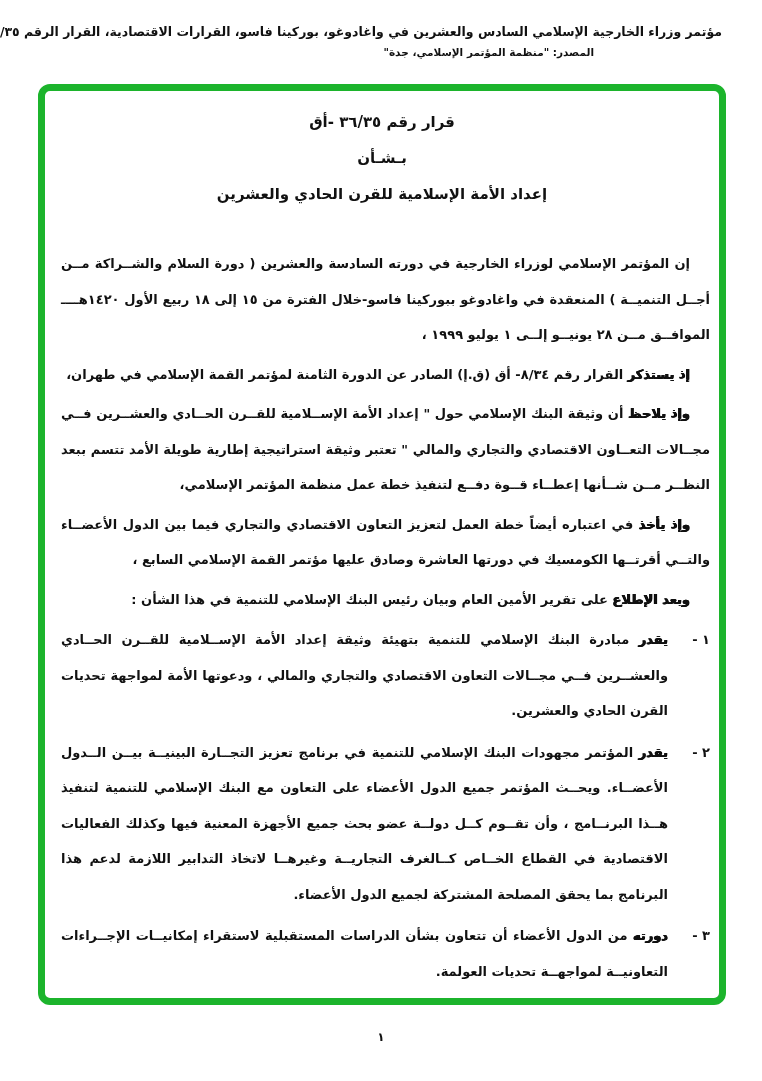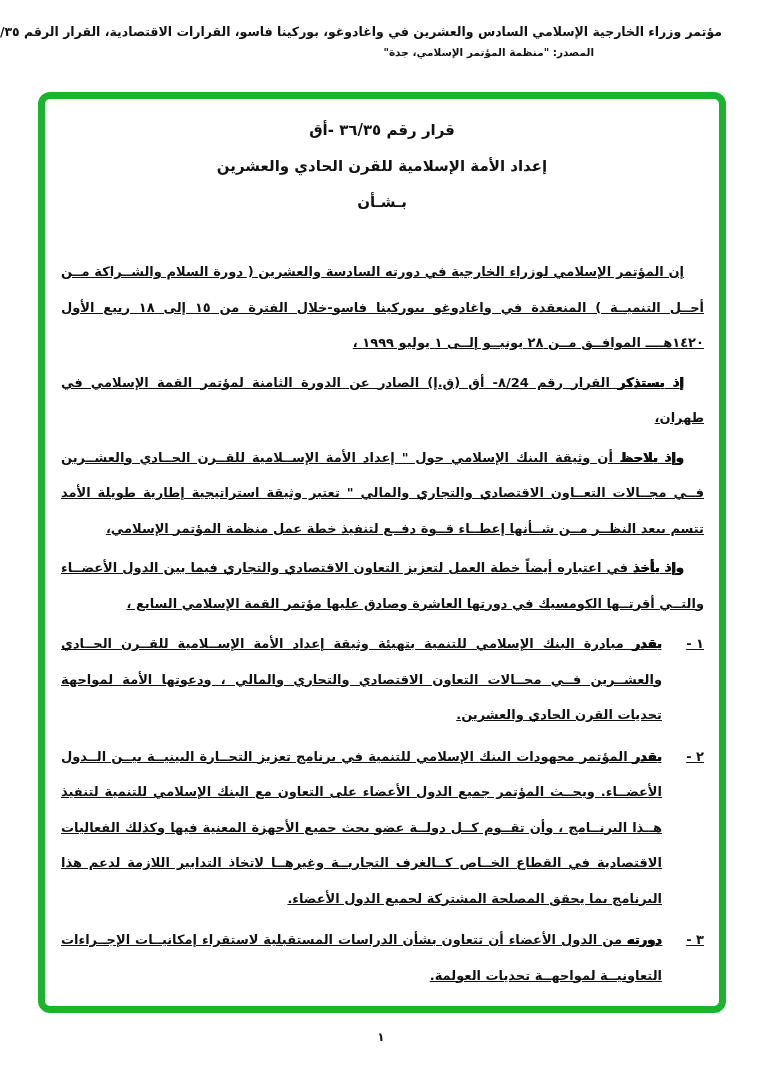--- a/index.html
+++ b/index.html
@@ -23,43 +23,42 @@
     letter-spacing:0;
   }
   .hdr2{
     font-size:10.5px;
     font-weight:bold;
     margin-top:7px;
     margin-right:128px;
   }
   .frame{
     position:absolute;
-    left:38px;top:92px;
+    left:38px;top:84px;
     width:674px;height:907px;
     border:7px solid #1cb42c;
     border-radius:12px;
     background:#fff;
   }
   .title-block{
     direction:rtl;
     text-align:center;
     margin-top:13px;
     font-weight:bold;
     font-size:15px;
     line-height:36px;
   }
   .doc-body{
     direction:rtl;
     text-align:justify;
-    padding:0 15px 0 16px;
+    padding:0 9px 0 16px;
     margin-top:34px;
     font-size:13px;
     line-height:35.5px;
     font-weight:bold;
-    text-decoration:underline;
   }
   .para{margin:0 0 4px 0;}
   .para.indent{text-indent:20px;}
   .lead{
     font-weight:bold;
     text-shadow:0.45px 0 0 #000,-0.45px 0 0 #000;
   }
   .items{margin-top:5px;}
   .item{
     display:flex;
@@ -88,35 +87,36 @@
 
 <div class="page-header">
   <div class="hdr1">مؤتمر وزراء الخارجية الإسلامي السادس والعشرين في واغادوغو، بوركينا فاسو، القرارات الاقتصادية، القرار الرقم ٢٦/٣٥-أق</div>
   <div class="hdr2">المصدر:  "منظمة المؤتمر الإسلامي، جدة"</div>
 </div>
 
 <div class="frame">
 
   <div class="title-block">
     <div>قرار رقم ٣٦/٣٥ -أق</div>
+    <div>بـشـأن</div>
     <div>إعداد الأمة الإسلامية للقرن الحادي والعشرين</div>
-    <div>بـشـأن</div>
   </div>
 
   <div class="doc-body">
 
     <p class="para indent"><span>إن المؤتمر الإسلامي لوزراء الخارجية في دورته السادسة والعشرين ( دورة السلام والشــراكة مــن أجــل التنميــة ) المنعقدة في واغادوغو ببوركينا فاسو-خلال الفترة من ١٥ إلى ١٨ ربيع الأول ١٤٢٠هــــ الموافــق مــن ٢٨ يونيــو إلــى ١ يوليو ١٩٩٩ ،</span></p>
 
-    <p class="para indent"><span class="lead">إذ يستذكر</span><span> القرار رقم ٨/24- أق (ق.إ) الصادر عن الدورة الثامنة لمؤتمر القمة الإسلامي في طهران،</span></p>
+    <p class="para indent"><span class="lead">إذ يستذكر</span><span> القرار رقم ٨/٣٤- أق (ق.إ) الصادر عن الدورة الثامنة لمؤتمر القمة الإسلامي في طهران،</span></p>
 
 
     <p class="para indent"><span class="lead">وإذ يلاحظ</span><span> أن وثيقة البنك الإسلامي حول " إعداد الأمة الإســلامية للقــرن الحــادي والعشــرين فــي مجــالات التعــاون الاقتصادي والتجاري والمالي " تعتبر وثيقة استراتيجية إطارية طويلة الأمد تتسم ببعد النظــر مــن شــأنها إعطــاء قــوة دفــع لتنفيذ خطة عمل منظمة المؤتمر الإسلامي،</span></p>
 
     <p class="para indent"><span class="lead">وإذ يأخذ</span><span> في اعتباره أيضاً خطة العمل لتعزيز التعاون الاقتصادي والتجاري فيما بين الدول الأعضــاء والتــي أقرتــها الكومسيك في دورتها العاشرة وصادق عليها مؤتمر القمة الإسلامي السابع ،</span></p>
 
+    <p class="para indent"><span class="lead">وبعد الإطلاع</span><span> على تقرير الأمين العام وبيان رئيس البنك الإسلامي للتنمية في هذا الشأن :</span></p>
 
     <div class="items">
 
       <div class="item">
         <span class="num">١ -</span>
         <span class="itext"><span class="lead">يقدر</span><span> مبادرة البنك الإسلامي للتنمية بتهيئة وثيقة إعداد الأمة الإســلامية للقــرن الحــادي والعشــرين فــي مجــالات التعاون الاقتصادي والتجاري والمالي ، ودعوتها الأمة لمواجهة تحديات القرن الحادي والعشرين.</span></span>
       </div>
 
       <div class="item">
         <span class="num">٢ -</span>

